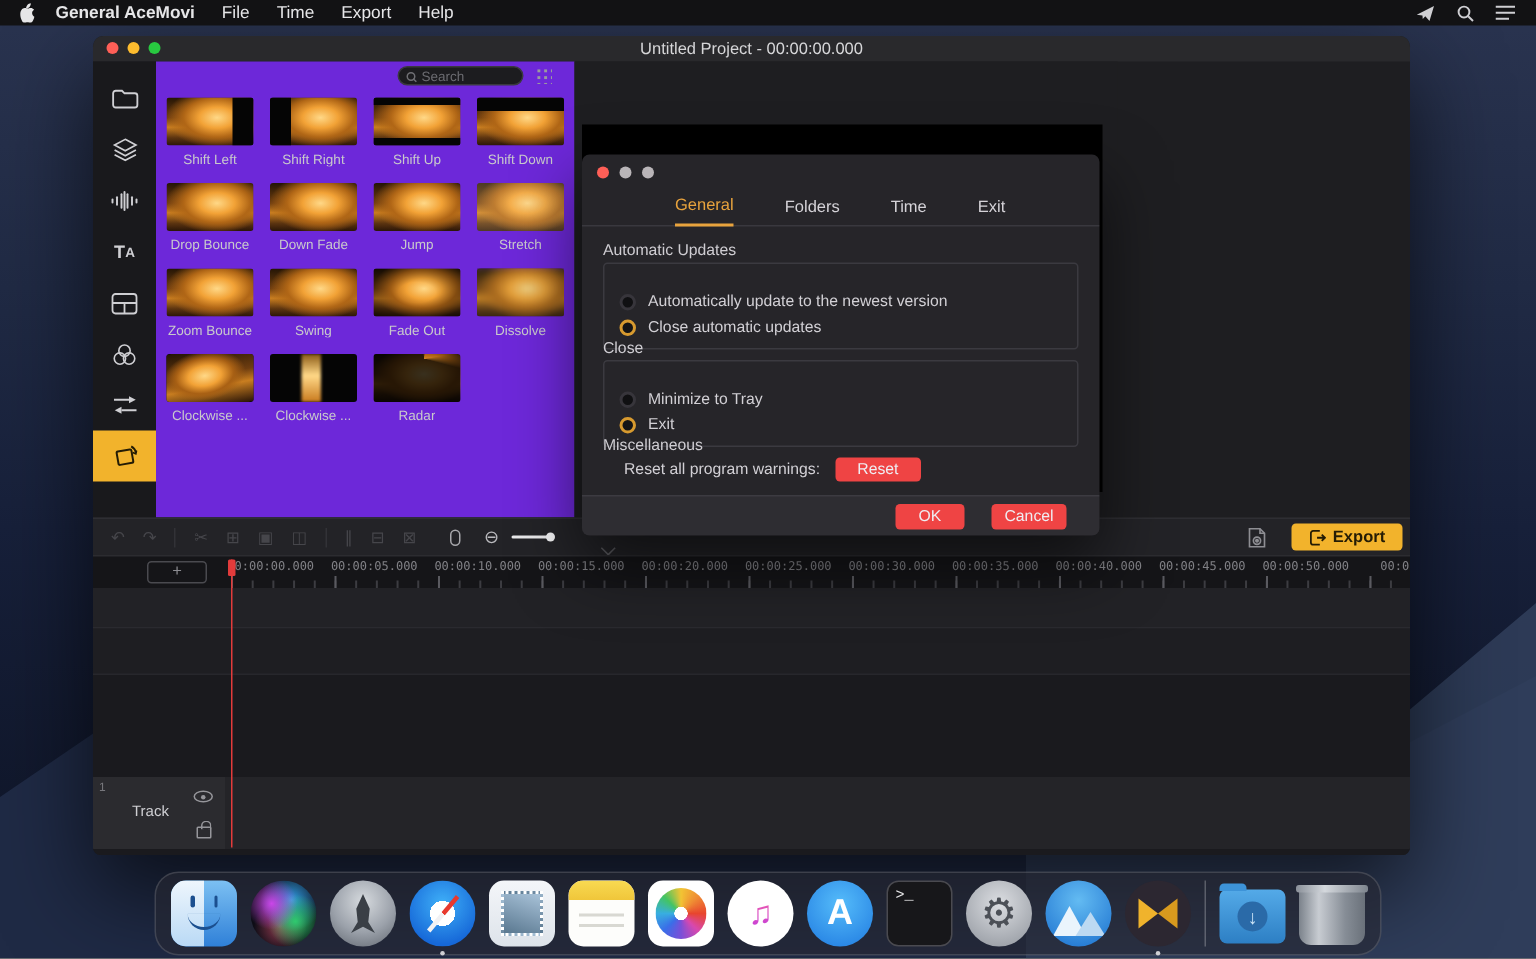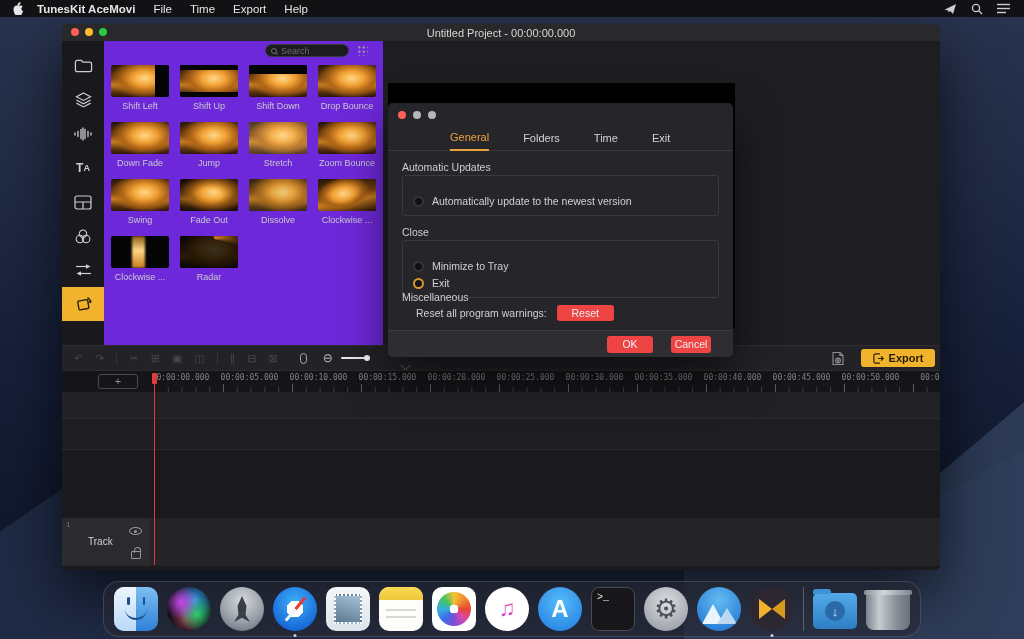--- a/index.html
+++ b/index.html
@@ -143,21 +143,21 @@
   .radio.unsel { background:#101012; border:2px solid #37353b; }
   .optlabel { color:#d2d0d5; font-size:10.5px; }
   #miscrow { position:absolute; left:28px; top:202px; display:flex; align-items:center; gap:10px; }
   #miscrow .mlabel { color:#d2d0d5; font-size:10.5px; }
   .gbtn { background:#ef4444; color:#efedf2; font-size:10.5px; border-radius:3px;
     display:flex; align-items:center; justify-content:center; }
   #resetbtn { width:57px; height:16px; }
   #dlgfoot { position:absolute; left:0; bottom:0; width:345px; height:27px; background:#2e2d32;
     border-top:1px solid #3c3b41; display:flex; align-items:center; justify-content:flex-end; gap:18px; padding-right:22px; }
   #okbtn { width:46px; height:17px; }
-  #cancelbtn { width:40px; height:17px; }
+  #cancelbtn { width:50px; height:17px; }
 
   
   #dock { position:absolute; left:50%; transform:translateX(-50%); bottom:2px; height:56px;
     background:rgba(38,41,52,.62); border:1px solid rgba(255,255,255,.14); border-radius:16px;
     display:flex; align-items:center; gap:9px; padding:0 10px; z-index:4; }
   .dicon { width:44px; height:44px; position:relative; flex:none; }
   .run::after { content:""; position:absolute; left:50%; bottom:-6px; transform:translateX(-50%);
     width:3px; height:3px; border-radius:50%; background:#cfcfd3; }
   .d-finder { background:linear-gradient(180deg,#7cc0f2,#2f80d8); border-radius:10px; overflow:hidden; }
   .d-finder .half { position:absolute; left:0; top:0; width:50%; height:100%; background:linear-gradient(180deg,#eef6fd,#b9d9f5); }
@@ -220,21 +220,21 @@
 <div id="desktop">
   <div class="mt" id="mt1"></div>
   <div class="mt" id="mt2"></div>
 
   <div id="menubar">
     <span class="apple">
       <svg width="11" height="13" viewBox="0 0 12 14">
           <path fill="#e6e6e8" d="M8.4 2.8c.6-.7 1-1.7.9-2.8-.9.1-1.9.6-2.5 1.3-.5.6-1 1.6-.9 2.6 1 .1 1.9-.4 2.5-1.1zm2.7 9.5c-.5 1.1-1.1 2.2-2 2.2-.9 0-1.2-.5-2.2-.5s-1.3.5-2.2.5c-.9 0-1.6-1.2-2.1-2.3C1.5 9.8 1.3 6.7 2.4 5.1c.6-.9 1.6-1.5 2.5-1.5.9 0 1.5.5 2.2.5.7 0 1.1-.5 2.2-.5.8 0 1.7.5 2.4 1.3-2.1 1.2-1.8 4.2.4 5z"></path>
         </svg>
     </span>
-    <span class="appname">TunesKit AceMovi</span>
+    <span class="appname">General AceMovi</span>
     <span class="mitem">File</span>
     <span class="mitem">Time</span>
     <span class="mitem">Export</span>
     <span class="mitem">Help</span>
     <span class="spacer"></span>
     <span class="ric">
       <svg width="13" height="12" viewBox="0 0 13 12">
           <path fill="#cfcfd3" d="M0.5 6.8 12 1 9 11 6.2 7.9 4.5 9.6 4.3 7.4z"></path>
         </svg>
     </span>
@@ -340,20 +340,24 @@
           <span class="mini-mag"></span>
           <span class="ph">Search</span>
         </div>
         <div id="gridtoggle"></div>
         <div id="tgrid">
           <div class="tile">
               <div class="thumb v-bar-r"></div>
               <div class="tlabel">Shift Left</div>
             </div>
           <div class="tile">
+              <div class="thumb v-bar-l"></div>
+              <div class="tlabel">Shift Right</div>
+            </div>
+          <div class="tile">
               <div class="thumb v-bar-tb"></div>
               <div class="tlabel">Shift Up</div>
             </div>
           <div class="tile">
               <div class="thumb v-bar-t"></div>
               <div class="tlabel">Shift Down</div>
             </div>
           <div class="tile">
               <div class="thumb"></div>
               <div class="tlabel">Drop Bounce</div>
@@ -493,20 +497,24 @@
         <span class="dtab">Time</span>
         <span class="dtab">Exit</span>
       </div>
 
       <div class="dsec" style="top:58px">Automatic Updates</div>
       <div class="dbox" style="top:72px">
         <div class="optrow">
           <span class="radio unsel"></span>
           <span class="optlabel">Automatically update to the newest version</span>
         </div>
+        <div class="optrow">
+          <span class="radio sel"></span>
+          <span class="optlabel">Close automatic updates</span>
+        </div>
       </div>
 
       <div class="dsec" style="top:123px">Close</div>
       <div class="dbox" style="top:137px">
         <div class="optrow">
           <span class="radio unsel"></span>
           <span class="optlabel">Minimize to Tray</span>
         </div>
         <div class="optrow">
           <span class="radio sel"></span>

